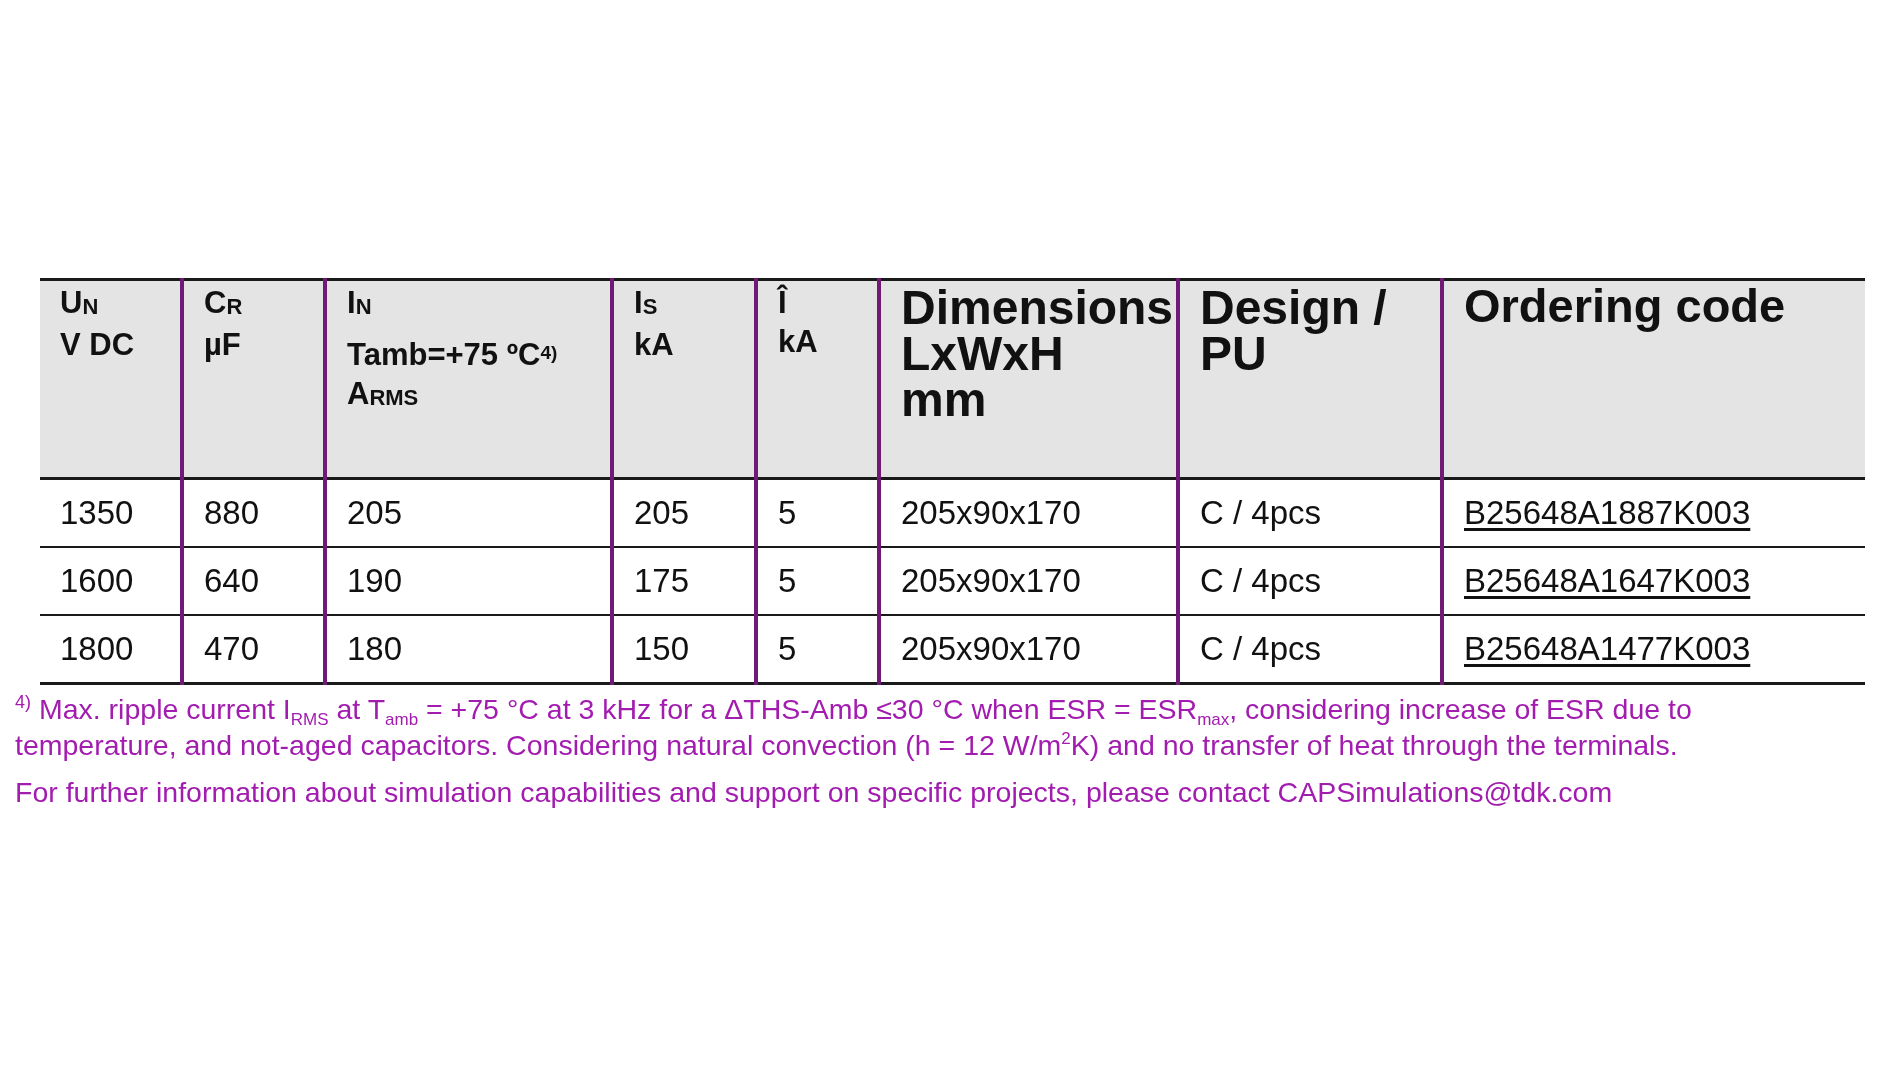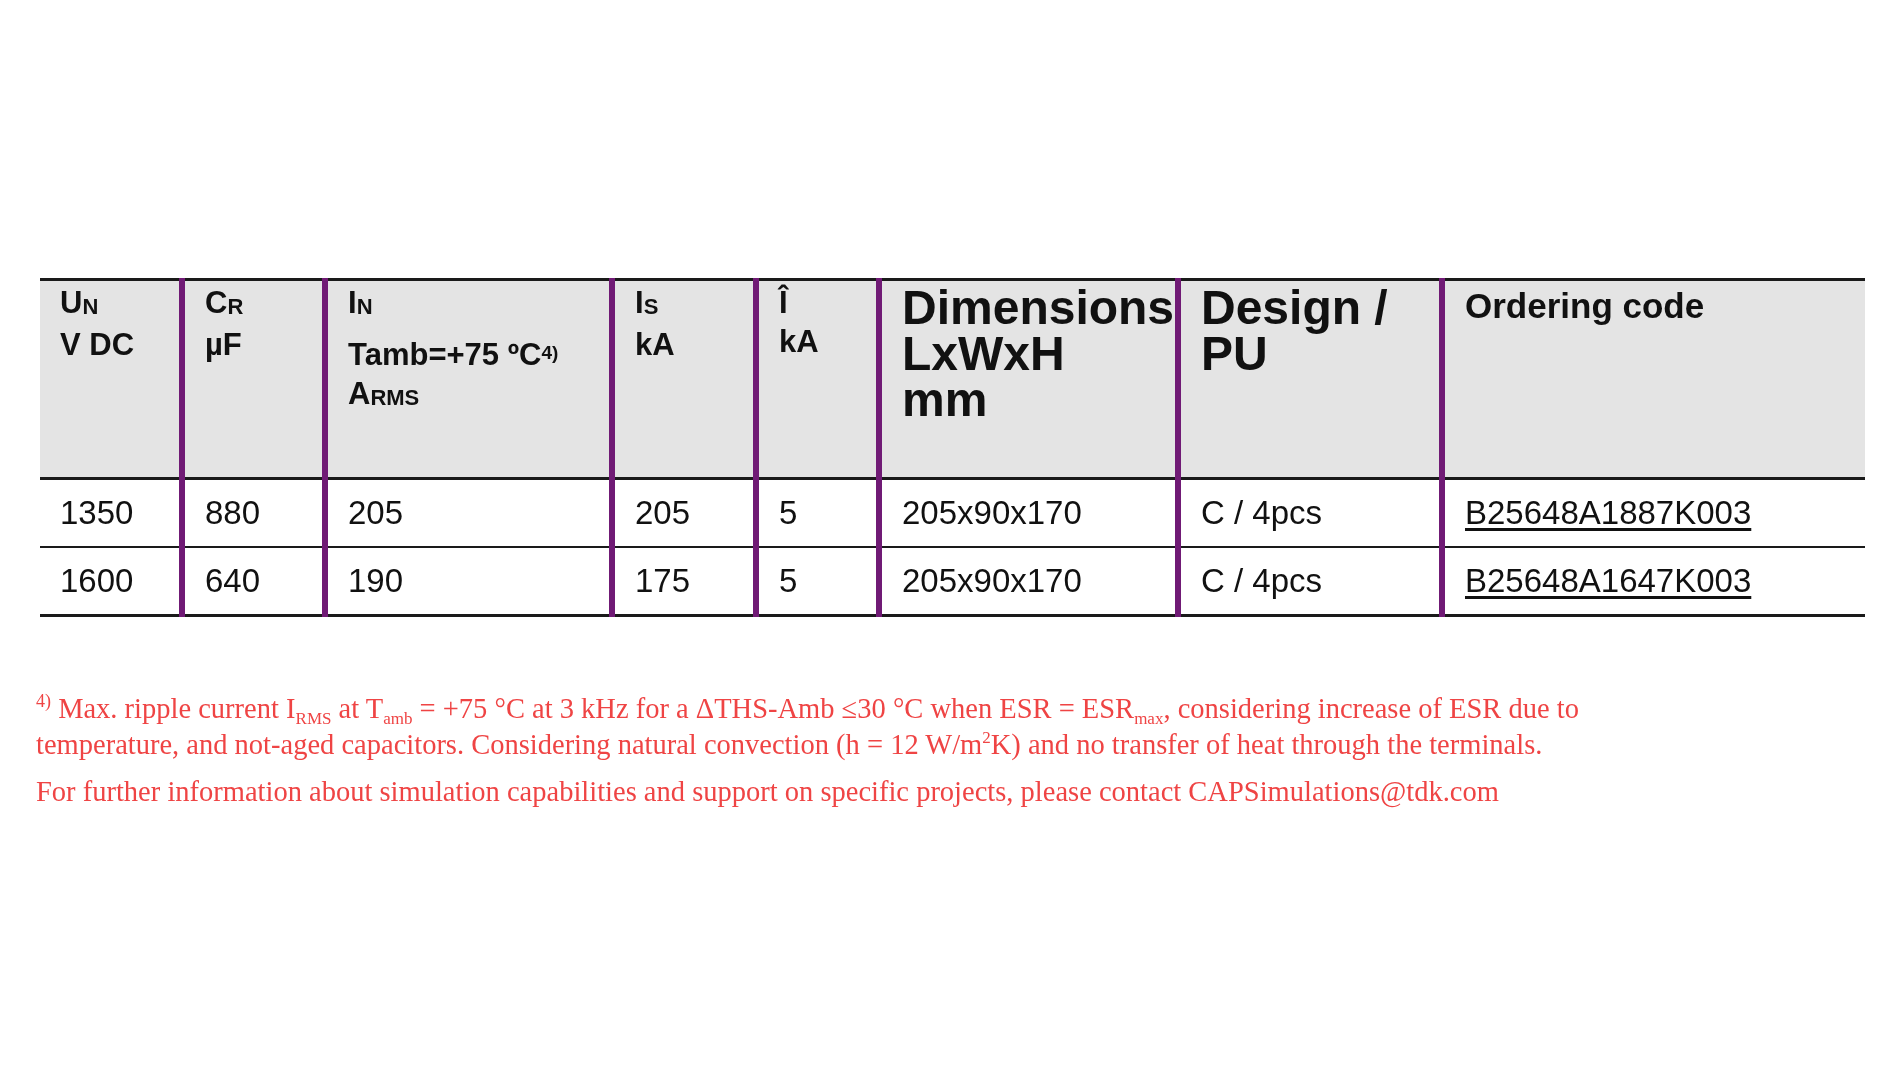--- a/index.html
+++ b/index.html
@@ -1,31 +1,31 @@
 <!DOCTYPE html>
 <html><head>
 <meta charset="utf-8">
 <style>
   html,body{margin:0;padding:0;background:#fff;}
   body{width:1900px;height:1069px;position:relative;overflow:hidden;font-family:"Liberation Sans",sans-serif;color:#111;}
   #tbl{position:absolute;left:40px;top:278px;width:1825px;border-collapse:collapse;table-layout:fixed;}
-  #tbl th,#tbl td{border-left:6px solid #701a75;border-right:2px solid #1a1a1a;padding:0 0 0 20px;vertical-align:top;text-align:left;}
+  #tbl th,#tbl td{border-left:4px solid #701a75;border-right:2px solid #1a1a1a;padding:0 0 0 20px;vertical-align:top;text-align:left;}
   #tbl tr th:first-child,#tbl tr td:first-child{border-left:none;}
   #tbl tr th:last-child,#tbl tr td:last-child{border-right:none;}
   #tbl thead tr{border-top:3px solid #1a1a1a;border-bottom:3px solid #1a1a1a;}
   #tbl th{background:#e4e4e4;height:192px;font-weight:bold;font-size:31px;line-height:39px;padding-top:2px;}
   #tbl th.big{font-size:48px;line-height:46px;padding-top:4px;}
   #tbl th .gap{display:block;height:10px;}
   #tbl th sub{font-size:22px;vertical-align:baseline;position:relative;top:1px;}
   #tbl th sup{font-size:19px;vertical-align:top;position:relative;top:-2px;}
   #tbl tbody tr{border-bottom:2px solid #1a1a1a;margin-top:12px;}
   #tbl tbody tr:last-child{border-bottom:3px solid #1a1a1a;}
   #tbl td{height:66px;font-size:33px;line-height:66px;}
   #tbl td.code{text-decoration:underline;text-underline-offset:4px;text-decoration-thickness:3px;}
-  .fn{position:absolute;left:36px;font-size:28.5px;line-height:34px;white-space:nowrap;color:#ef4444;font-family:Liberation Serif, serif;}
+  .fn{position:absolute;left:15px;font-size:28.5px;line-height:34px;white-space:nowrap;color:#a21caf;}
   .fn sub{font-size:17px;vertical-align:baseline;position:relative;top:6px;}
   .fn sup{font-size:17px;vertical-align:baseline;position:relative;top:-11px;}
   .fn .mark{font-size:18px;position:relative;top:-11px;}
 </style>
 </head>
 <body>
 
 <table id="tbl">
   <colgroup>
     <col style="width:142px">
@@ -62,21 +62,21 @@
         <span>kA</span>
       </th>
       <th class="big">
         <span>Dimensions</span><br>
         <span>LxWxH</span><br>
         <span>mm</span>
       </th>
       <th class="big">
         <span>Design / PU</span>
       </th>
-      <th style="font-size:35px;line-height:44px;padding-top:3px;">
+      <th style="font-size:47px;line-height:44px;padding-top:3px;">
         <span>Ordering code</span>
       </th>
     </tr>
   </thead>
   <tbody>
     <tr>
       <td>1350</td>
       <td>880</td>
       <td>205</td>
       <td>205</td>
@@ -88,20 +88,30 @@
     <tr>
       <td>1600</td>
       <td>640</td>
       <td>190</td>
       <td>175</td>
       <td>5</td>
       <td>205x90x170</td>
       <td>C / 4pcs</td>
       <td class="code">B25648A1647K003</td>
     </tr>
+    <tr>
+      <td>1800</td>
+      <td>470</td>
+      <td>180</td>
+      <td>150</td>
+      <td>5</td>
+      <td>205x90x170</td>
+      <td>C / 4pcs</td>
+      <td class="code">B25648A1477K003</td>
+    </tr>
   </tbody>
 </table>
 
 <div class="fn" style="top:692px;">
   <span class="mark">4)</span><span> Max. ripple current I</span><sub>RMS</sub><span> at T</span><sub>amb</sub><span> = +75 °C at 3 kHz for a ΔTHS-Amb ≤30 °C when ESR = ESR</span><sub>max</sub><span>, considering increase of ESR due to</span>
 </div>
 <div class="fn" style="top:728px;">
   <span>temperature, and not-aged capacitors. Considering natural convection (h = 12 W/m</span><sup>2</sup><span>K) and no transfer of heat through the terminals.</span>
 </div>
 <div class="fn" style="top:775px;text-align:right;">For further information about simulation capabilities and support on specific projects, please contact CAPSimulations@tdk.com</div>

